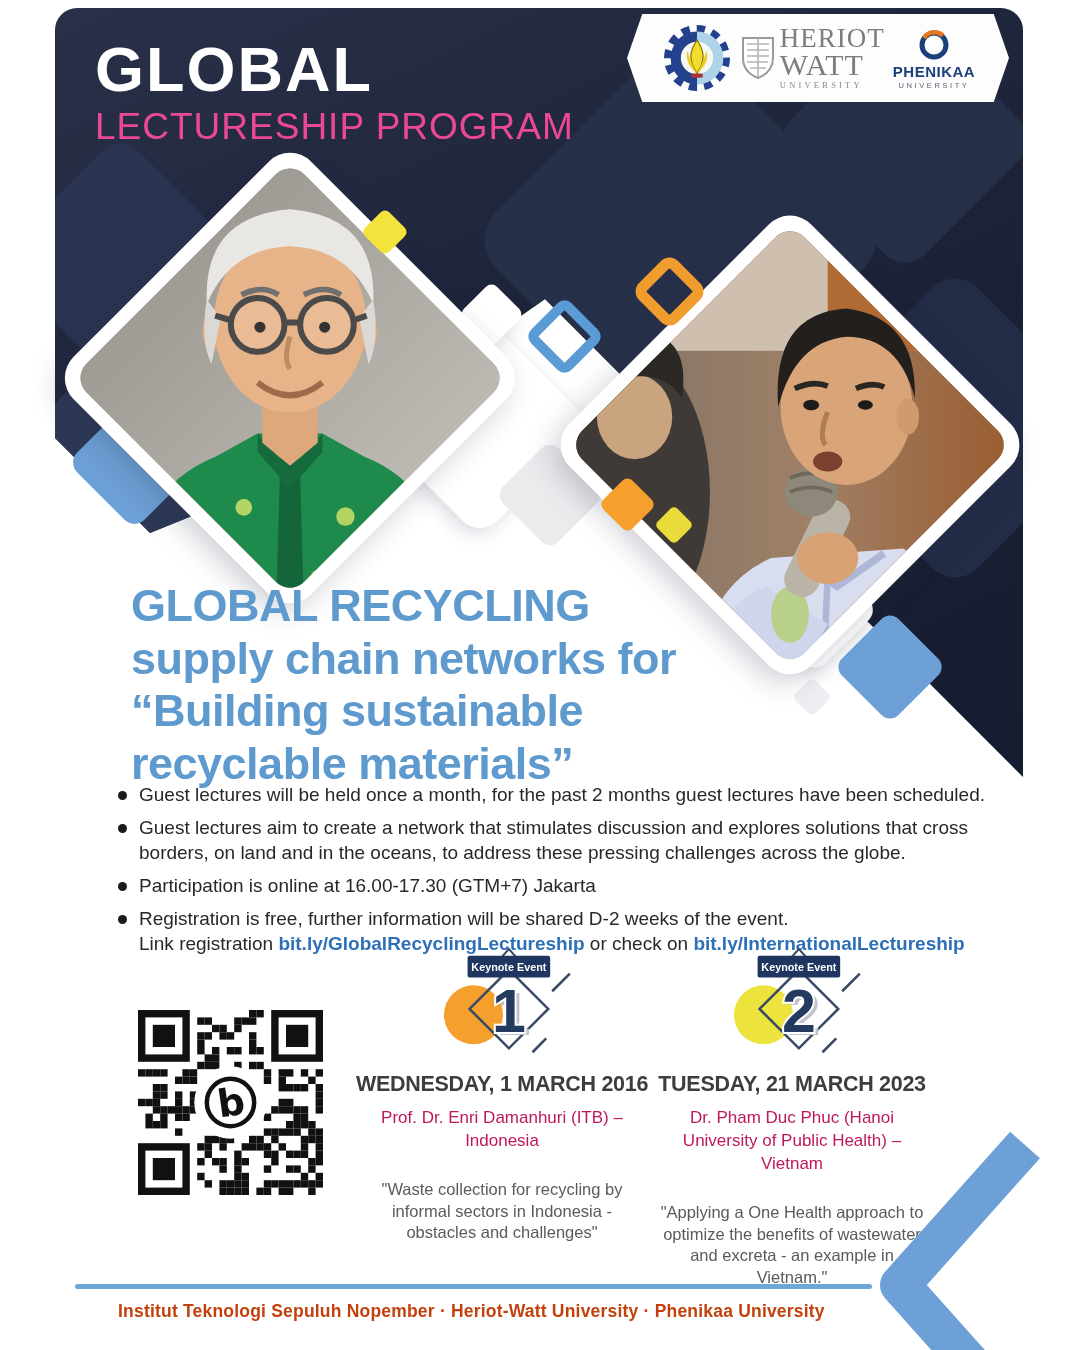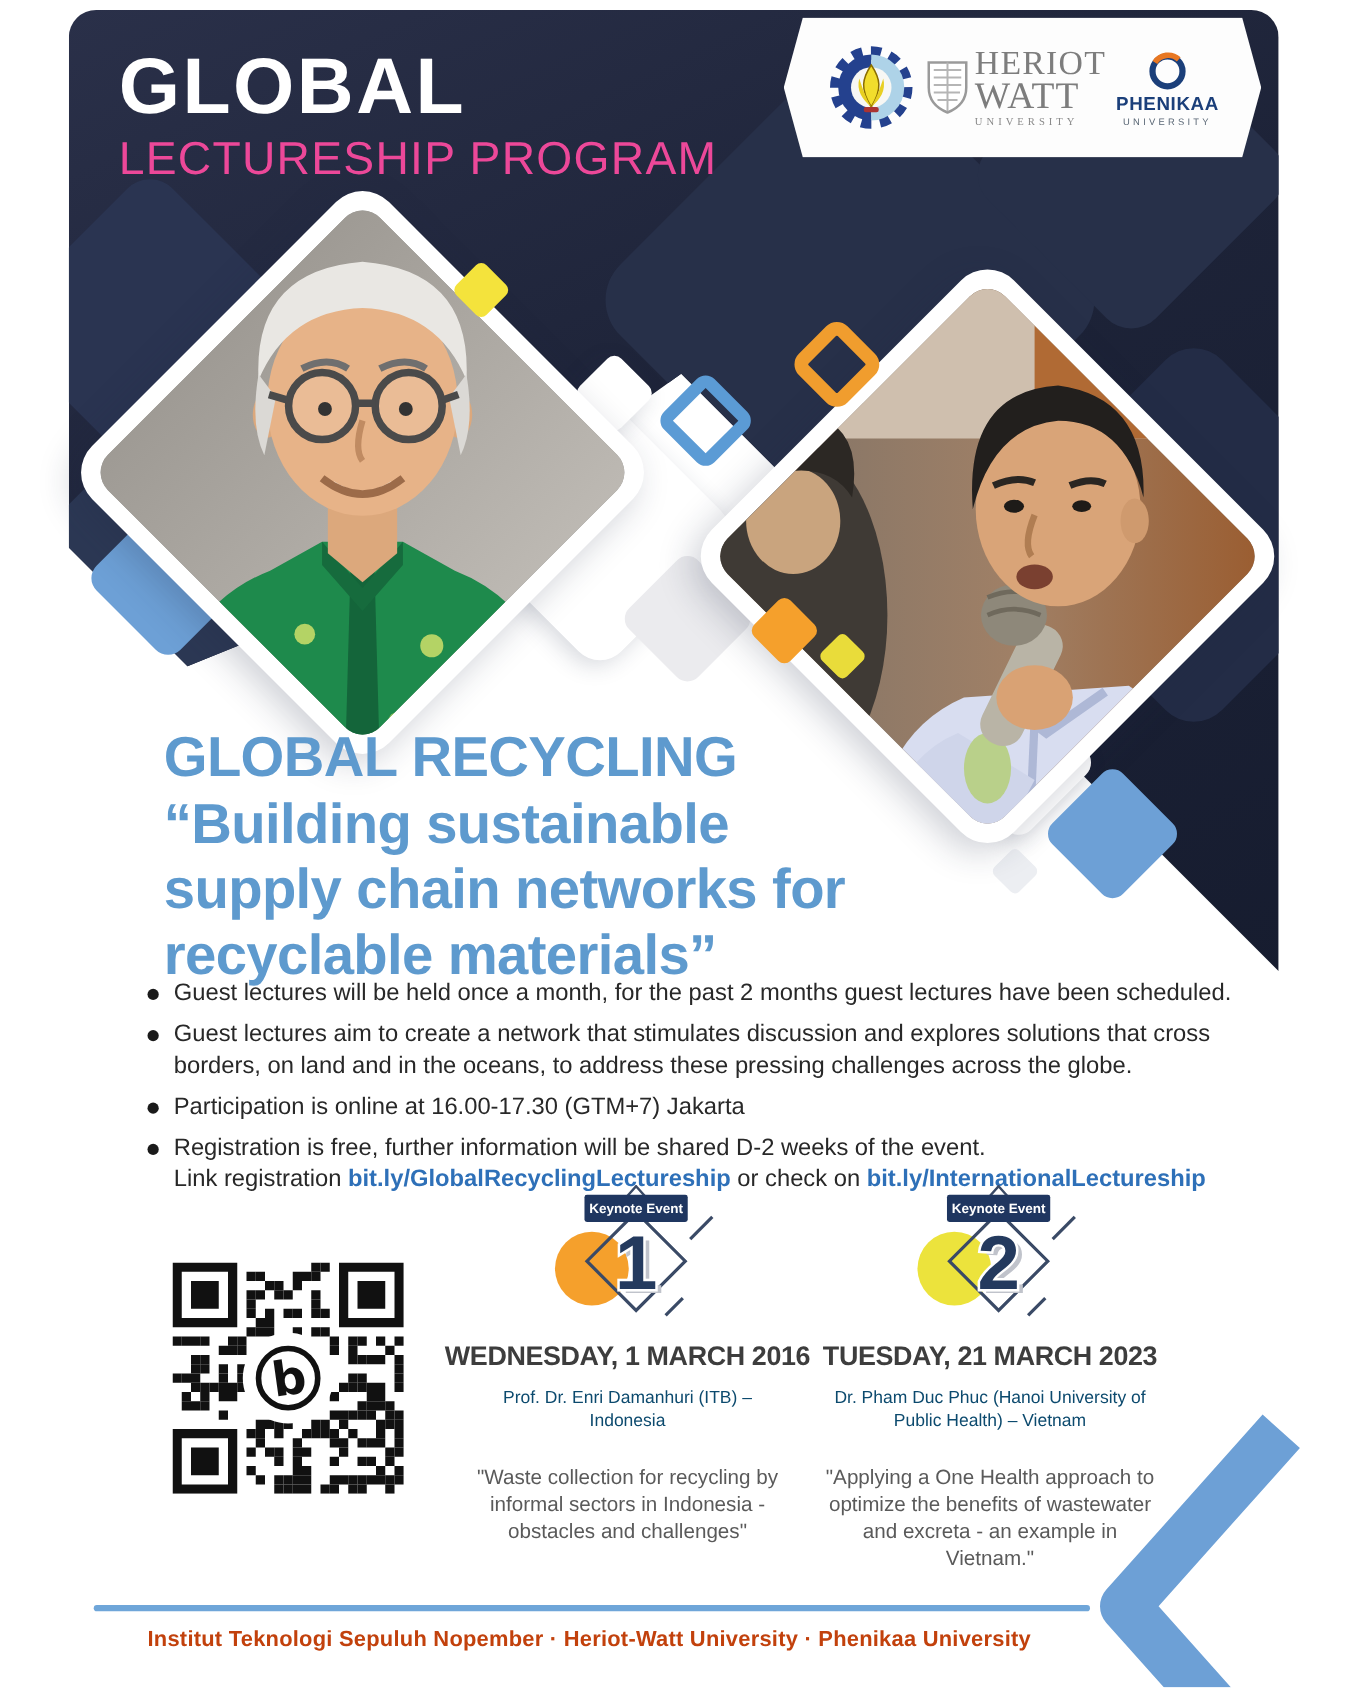--- a/index.html
+++ b/index.html
@@ -15,21 +15,21 @@
   
   .dia{position:absolute;transform:rotate(45deg);}
   .shadow{box-shadow:0 6px 18px rgba(40,50,80,.18);}
 
   
   .title{position:absolute;left:95px;top:36px;color:#fff;}
   .title .t1{font-size:63px;font-weight:800;letter-spacing:2px;line-height:1.05;}
   .title .t2{font-size:37px;font-weight:400;letter-spacing:1px;margin-top:4px;color:#ec4899;}
 
   
-  .banner{position:absolute;left:627px;top:14px;width:382px;height:112px;background:#fdfdfd;
+  .banner{position:absolute;left:627px;top:14px;width:382px;height:88px;background:#fdfdfd;
           clip-path:polygon(4% 0,96% 0,100% 50%,96% 100%,4% 100%,0 50%);
           display:flex;align-items:center;justify-content:center;gap:8px;padding:0 26px;box-sizing:border-box;}
   .hw{display:flex;align-items:center;gap:5px;}
   .hwtxt{font-family:"Liberation Serif","DejaVu Serif",serif;color:#7d7d7d;line-height:.92;text-align:left;}
   .hwtxt .w1{font-size:27px;letter-spacing:1px;}
   .hwtxt .w2{font-size:30px;letter-spacing:1px;}
   .hwtxt .w3{font-size:8.5px;letter-spacing:3.2px;color:#8a8a8a;margin-top:3px;}
   .ph{display:flex;flex-direction:column;align-items:center;line-height:1;}
   .ph .p1{font-size:15px;font-weight:800;color:#1b3f7a;letter-spacing:.5px;margin-top:2px;}
   .ph .p2{font-size:7.5px;letter-spacing:2.6px;color:#5a6775;margin-top:3px;}
@@ -51,21 +51,21 @@
   .dot{flex:0 0 9px;width:9px;height:9px;border-radius:50%;background:#1a1a1a;margin:8px 12px 0 0;}
   .bt{font-size:19px;line-height:1.28;color:#282828;font-weight:500;}
   .lnk{color:#2e70b8;font-weight:600;text-decoration:none;cursor:pointer;}
 
   
   .qr{position:absolute;left:138px;top:1010px;width:185px;height:185px;background:#fff;}
 
   
   .evcol{position:absolute;top:948px;width:300px;text-align:center;}
   .ev-date{font-size:21.5px;font-weight:800;color:#3d3d3d;letter-spacing:-.3px;margin-top:2px;}
-  .ev-spk{font-size:14px;font-weight:500;color:#0c4a6e;line-height:1.35;margin:10px auto 0;max-width:258px;}
+  .ev-spk{font-size:17px;font-weight:500;color:#be185d;line-height:1.35;margin:10px auto 0;max-width:258px;}
   .ev-talk{font-size:16.5px;color:#5a5a5a;line-height:1.32;margin:26px auto 0;max-width:272px;}
 
   
   .fline{position:absolute;left:75px;top:1284px;width:797px;height:5px;background:#6fa6d9;border-radius:3px;}
   .ftext{position:absolute;left:118px;top:1301px;font-size:17.5px;font-weight:600;color:#c2410c;letter-spacing:.2px;}
 
   .chev{position:absolute;right:0;bottom:0;width:200px;height:220px;}
 </style>
 </head>
 <body>
@@ -218,22 +218,22 @@
         <circle cx="18" cy="19" r="12" fill="none" stroke="#1b3f7a" stroke-width="5"></circle>
         <path d="M8 12 A12.5 12.5 0 0 1 27 9.5" fill="none" stroke="#e87722" stroke-width="4.5"></path>
       </svg>
       <div class="p1">PHENIKAA</div>
       <div class="p2">UNIVERSITY</div>
     </div>
   </div>
 
   <div class="heading">
     <div>GLOBAL RECYCLING</div>
+    <div>supply chain networks for</div>
     <div>“Building sustainable</div>
-    <div>supply chain networks for</div>
     <div>recyclable materials”</div>
   </div>
 
   <div class="bullets">
     <div class="bi">
       <span class="dot"></span>
       <span class="bt">Guest lectures will be held once a month, for the past 2 months guest lectures have been scheduled.</span>
     </div>
     <div class="bi">
       <span class="dot"></span>

